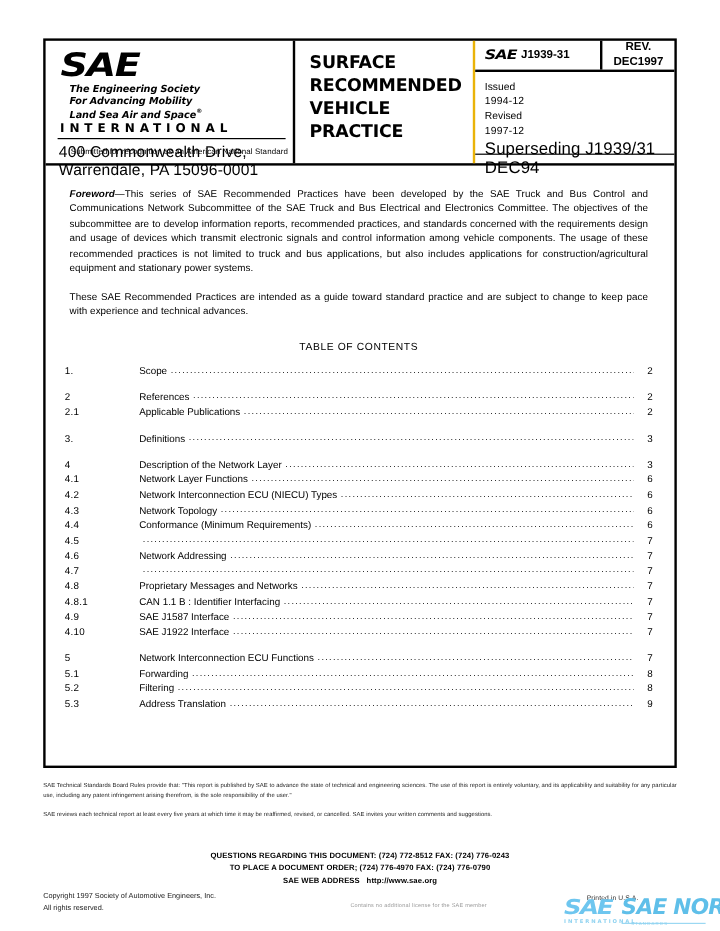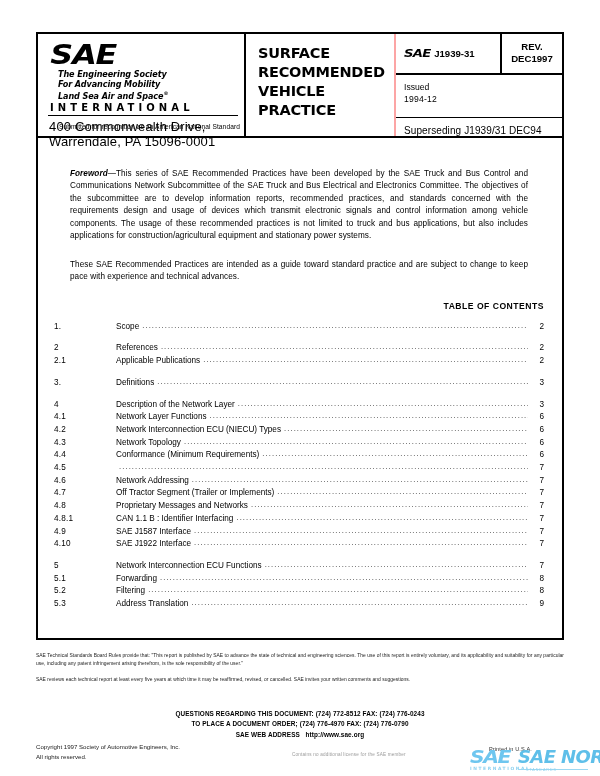--- a/index.html
+++ b/index.html
@@ -45,21 +45,21 @@
   .hdr-left {
     width: 208px;
     box-sizing: border-box;
     padding: 8px 6px 2px 10px;
     border-right: 2px solid #000;
     position: relative;
   }
   .hdr-mid {
     width: 150px;
     box-sizing: border-box;
-    border-right: 2px solid #fca5a5;
+    border-right: 2px solid #eab308;
     padding: 10px 0 0 12px;
   }
   .hdr-right {
     flex: 1;
     box-sizing: border-box;
     display: flex;
     flex-direction: column;
   }
 
   
@@ -176,22 +176,22 @@
   }
   .date-row {
     display: flex;
     font-size: 8.6px;
     line-height: 1.42;
     flex-direction: column;
   }
   .date-label { width: 46px; }
   .date-val { letter-spacing: 0.2px; }
   .superseding {
-    font-size: 10px;
-    margin-top: 20px;
+    font-size: 14px;
+    margin-top: 0;
     letter-spacing: 0.1px;
   }
   .hdr-r-dates .rule {
     position: absolute;
     left: 0; right: 0;
     bottom: 18px;
     border-top: 1.5px solid #000;
   }
 
   
@@ -215,26 +215,26 @@
     padding: 14px 18px 0 16px;
     box-sizing: border-box;
   }
   .foreword {
     font-size: 8.2px;
     line-height: 1.52;
     text-align: justify;
     letter-spacing: 0.05px;
   }
   .foreword b { font-style: italic; }
-  .foreword p { margin: 16px; }
+  .foreword p { margin: 4px; }
   .foreword p + p { margin-top: 11px; }
 
   .toc-title {
-    text-align: right;
-    font-weight: bold;
+    text-align: center;
+    font-weight: normal;
     font-size: 8.6px;
     letter-spacing: 0.5px;
     margin: 17px 0 10px 0;
   }
 
   .toc-row {
     display: flex;
     align-items: baseline;
     font-size: 8.2px;
     line-height: 1.55;
@@ -414,20 +414,24 @@
           <div class="hdr-rev">
             <div>REV.</div>
             <div>DEC1997</div>
           </div>
         </div>
         <div class="hdr-r-dates">
           <div class="date-row">
             <span class="date-label">Issued</span>
             <span class="date-val">1994-12</span>
           </div>
+          <div class="date-row">
+            <span class="date-label">Revised</span>
+            <span class="date-val">1997-12</span>
+          </div>
           <div class="rule"></div>
           <div class="superseding">Superseding J1939/31 DEC94</div>
         </div>
       </div>
     </div>
 
 
     <div class="body">
 
       <div class="foreword">
@@ -510,21 +514,20 @@
 
         <div class="toc-row">
           <span class="toc-num">4.6</span>
           <span class="toc-label">Network Addressing</span>
           <span class="toc-dots">...................................................................................................................................................</span>
           <span class="toc-page">7</span>
         </div>
 
         <div class="toc-row">
           <span class="toc-num">4.7</span>
-          <span class="toc-label">Off Tractor Segment (Trailer or Implements)</span>
           <span class="toc-dots">...................................................................................................................................................</span>
           <span class="toc-page">7</span>
         </div>
 
         <div class="toc-row">
           <span class="toc-num">4.8</span>
           <span class="toc-label">Proprietary Messages and Networks</span>
           <span class="toc-dots">...................................................................................................................................................</span>
           <span class="toc-page">7</span>
         </div>

